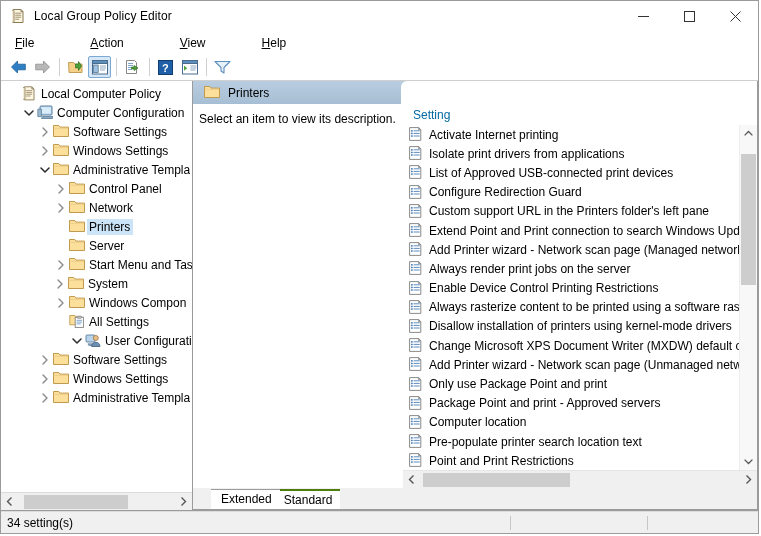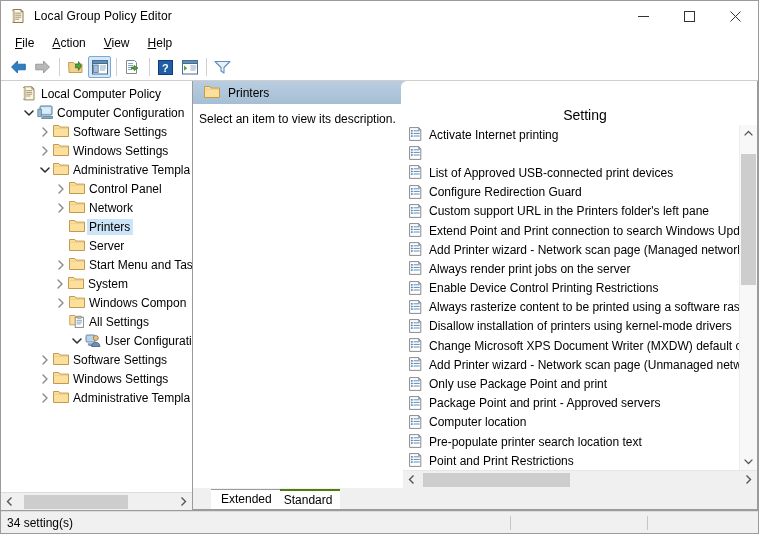--- a/index.html
+++ b/index.html
@@ -61,20 +61,21 @@
   .win-btn svg { display: block; }
 
   
   .menubar {
     height: 23px;
     background: #ffffff;
     display: flex;
     align-items: center;
     padding-left: 5px;
     flex: 0 0 auto;
+    gap: 38px;
   }
   .menu-item {
     padding: 2px 9px;
     font-size: 12px;
     color: #000;
   }
   .menu-item u { text-decoration: underline; }
 
   
   .toolbar {
@@ -259,23 +260,22 @@
     flex-direction: column;
     position: relative;
   }
   .list-head {
     height: 21px;
     flex: 0 0 auto;
     display: flex;
     align-items: center;
     background: #ffffff;
     padding-left: 10px;
-    font-size: 14px;
-    color: #000000;
-    justify-content: center;
+    font-size: 12px;
+    color: #0369a1;
   }
   .list-body {
     flex: 1 1 auto;
     position: relative;
     display: flex;
     min-height: 0;
     overflow: hidden;
   }
   .list-items {
     flex: 1 1 auto;
@@ -790,20 +790,21 @@
                     <span class="sicon">
                       <svg width="13" height="14" viewBox="0 0 13 14" class="ico">
                         <path d="M0.6 0.6h9.1l2.1 2.1v10.7H0.6z" fill="#ffffff" stroke="#7d7d7d" stroke-width="0.9"></path>
                         <path d="M9.7 0.6v2.1h2.1" fill="none" stroke="#7d7d7d" stroke-width="0.9"></path>
                         <rect x="2" y="3.1" width="1.7" height="1.5" fill="#4a7fb5"></rect>
                         <rect x="2" y="5.7" width="1.7" height="1.5" fill="#4a7fb5"></rect>
                         <rect x="2" y="8.3" width="1.7" height="1.5" fill="#4a7fb5"></rect>
                         <path d="M4.6 3.8h6.1M4.6 6.4h6.1M4.6 9h6.1" stroke="#4a7fb5" stroke-width="0.9"></path>
                       </svg>
                     </span>
+                    <span>Isolate print drivers from applications</span>
                   </div>
                   <div class="srow">
                     <span class="sicon">
                       <svg width="13" height="14" viewBox="0 0 13 14" class="ico">
                         <path d="M0.6 0.6h9.1l2.1 2.1v10.7H0.6z" fill="#ffffff" stroke="#7d7d7d" stroke-width="0.9"></path>
                         <path d="M9.7 0.6v2.1h2.1" fill="none" stroke="#7d7d7d" stroke-width="0.9"></path>
                         <rect x="2" y="3.1" width="1.7" height="1.5" fill="#4a7fb5"></rect>
                         <rect x="2" y="5.7" width="1.7" height="1.5" fill="#4a7fb5"></rect>
                         <rect x="2" y="8.3" width="1.7" height="1.5" fill="#4a7fb5"></rect>
                         <path d="M4.6 3.8h6.1M4.6 6.4h6.1M4.6 9h6.1" stroke="#4a7fb5" stroke-width="0.9"></path>

